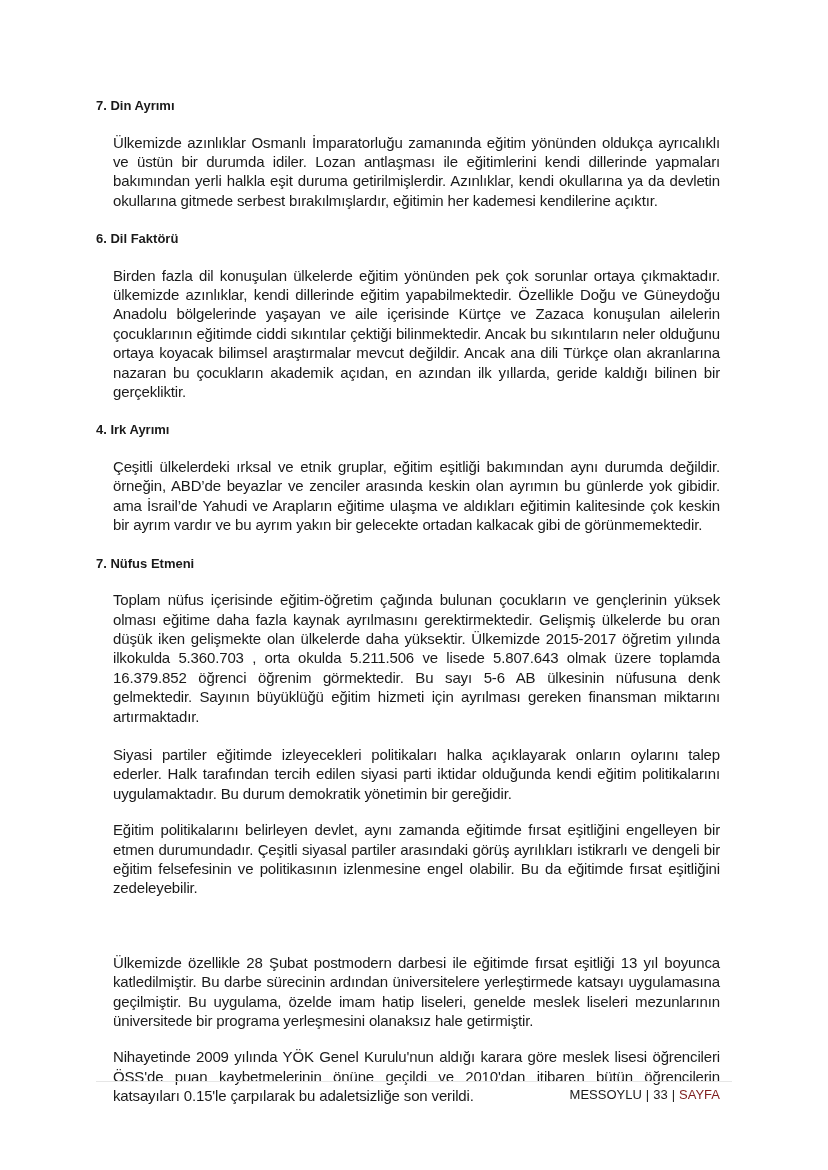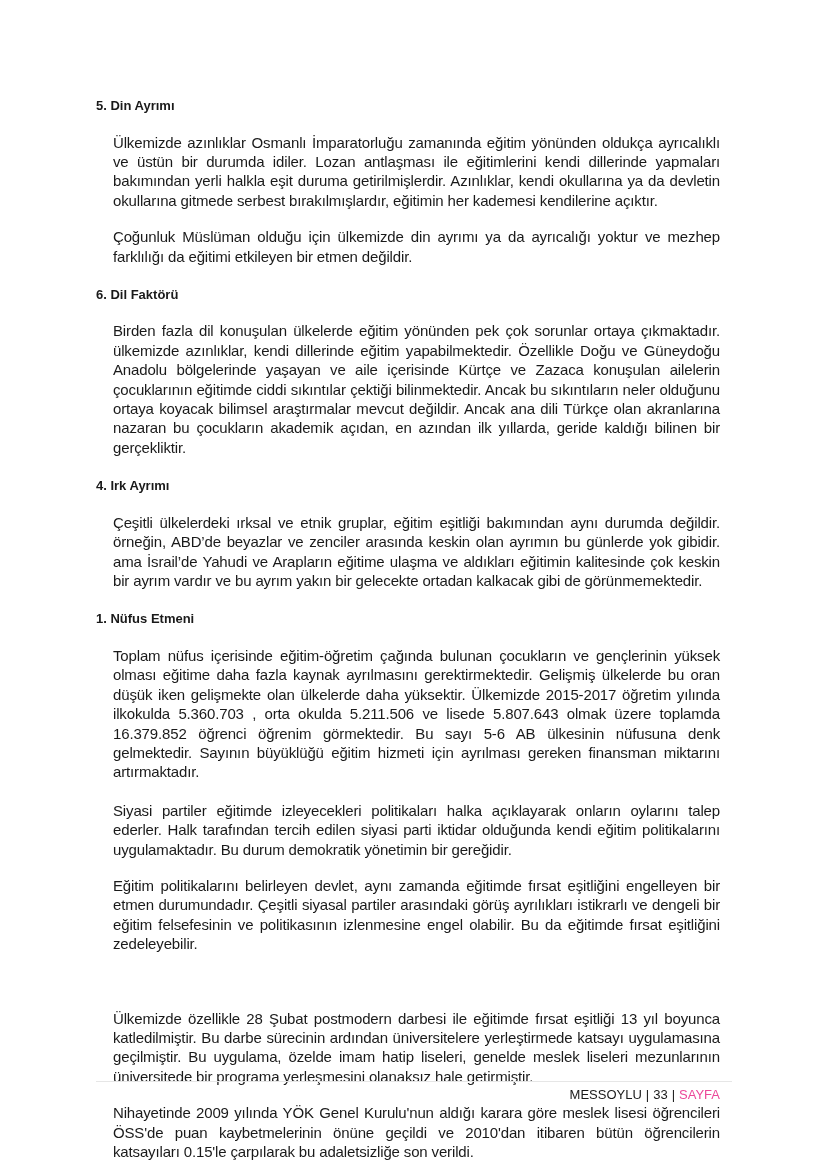--- a/index.html
+++ b/index.html
@@ -56,45 +56,44 @@
     }
     .footer {
       position: absolute;
       right: 108px;
       top: 1087px;
       font-size: 13px;
       line-height: 16px;
       color: #1a1a1a;
     }
     .footer .sep { margin: 0 4px; }
-    .footer .sayfa { color: #ec4899; }
+    .footer .sayfa { color: #7f1d1d; }
   </style>
 </head>
 <body>
 
 <div class="page">
 
   <div class="section">
-    <p class="sub-heading">5. Din Ayrımı</p>
+    <p class="sub-heading">7. Din Ayrımı</p>
     <p class="para">Ülkemizde azınlıklar Osmanlı İmparatorluğu zamanında eğitim yönünden oldukça ayrıcalıklı ve üstün bir durumda idiler. Lozan antlaşması ile eğitimlerini kendi dillerinde yapmaları bakımından yerli halkla eşit duruma getirilmişlerdir. Azınlıklar, kendi okullarına ya da devletin okullarına gitmede serbest bırakılmışlardır, eğitimin her kademesi kendilerine açıktır.</p>
-    <p class="para">Çoğunluk Müslüman olduğu için ülkemizde din ayrımı ya da ayrıcalığı yoktur ve mezhep farklılığı da eğitimi etkileyen bir etmen değildir.</p>
   </div>
 
   <div class="section">
     <p class="sub-heading">6. Dil Faktörü</p>
     <p class="para">Birden fazla dil konuşulan ülkelerde eğitim yönünden pek çok sorunlar ortaya çıkmaktadır. ülkemizde azınlıklar, kendi dillerinde eğitim yapabilmektedir. Özellikle Doğu ve Güneydoğu Anadolu bölgelerinde yaşayan ve aile içerisinde Kürtçe ve Zazaca konuşulan ailelerin çocuklarının eğitimde ciddi sıkıntılar çektiği bilinmektedir. Ancak bu sıkıntıların neler olduğunu ortaya koyacak bilimsel araştırmalar mevcut değildir. Ancak ana dili Türkçe olan akranlarına nazaran bu çocukların akademik açıdan, en azından ilk yıllarda, geride kaldığı bilinen bir gerçekliktir.</p>
   </div>
 
   <div class="section">
     <p class="sub-heading">4. Irk Ayrımı</p>
     <p class="para">Çeşitli ülkelerdeki ırksal ve etnik gruplar, eğitim eşitliği bakımından aynı durumda değildir. örneğin, ABD’de beyazlar ve zenciler arasında keskin olan ayrımın bu günlerde yok gibidir. ama İsrail’de Yahudi ve Arapların eğitime ulaşma ve aldıkları eğitimin kalitesinde çok keskin bir ayrım vardır ve bu ayrım yakın bir gelecekte ortadan kalkacak gibi de görünmemektedir.</p>
   </div>
 
   <div class="section">
-    <p class="sub-heading">1. Nüfus Etmeni</p>
+    <p class="sub-heading">7. Nüfus Etmeni</p>
     <p class="para">Toplam nüfus içerisinde eğitim-öğretim çağında bulunan çocukların ve gençlerinin yüksek olması eğitime daha fazla kaynak ayrılmasını gerektirmektedir. Gelişmiş ülkelerde bu oran düşük iken gelişmekte olan ülkelerde daha yüksektir. Ülkemizde 2015-2017 öğretim yılında ilkokulda 5.360.703 , orta okulda 5.211.506 ve lisede 5.807.643 olmak üzere toplamda 16.379.852 öğrenci öğrenim görmektedir. Bu sayı 5-6 AB ülkesinin nüfusuna denk gelmektedir. Sayının büyüklüğü eğitim hizmeti için ayrılması gereken finansman miktarını artırmaktadır.</p>
   </div>
 
 
   <div class="section">
     <p class="para">Siyasi partiler eğitimde izleyecekleri politikaları halka açıklayarak onların oylarını talep ederler. Halk tarafından tercih edilen siyasi parti iktidar olduğunda kendi eğitim politikalarını uygulamaktadır. Bu durum demokratik yönetimin bir gereğidir.</p>
     <p class="para">Eğitim politikalarını belirleyen devlet, aynı zamanda eğitimde fırsat eşitliğini engelleyen bir etmen durumundadır. Çeşitli siyasal partiler arasındaki görüş ayrılıkları istikrarlı ve dengeli bir eğitim felsefesinin ve politikasının izlenmesine engel olabilir. Bu da eğitimde fırsat eşitliğini zedeleyebilir.</p>
   </div>
 
   <div class="gap"></div>

